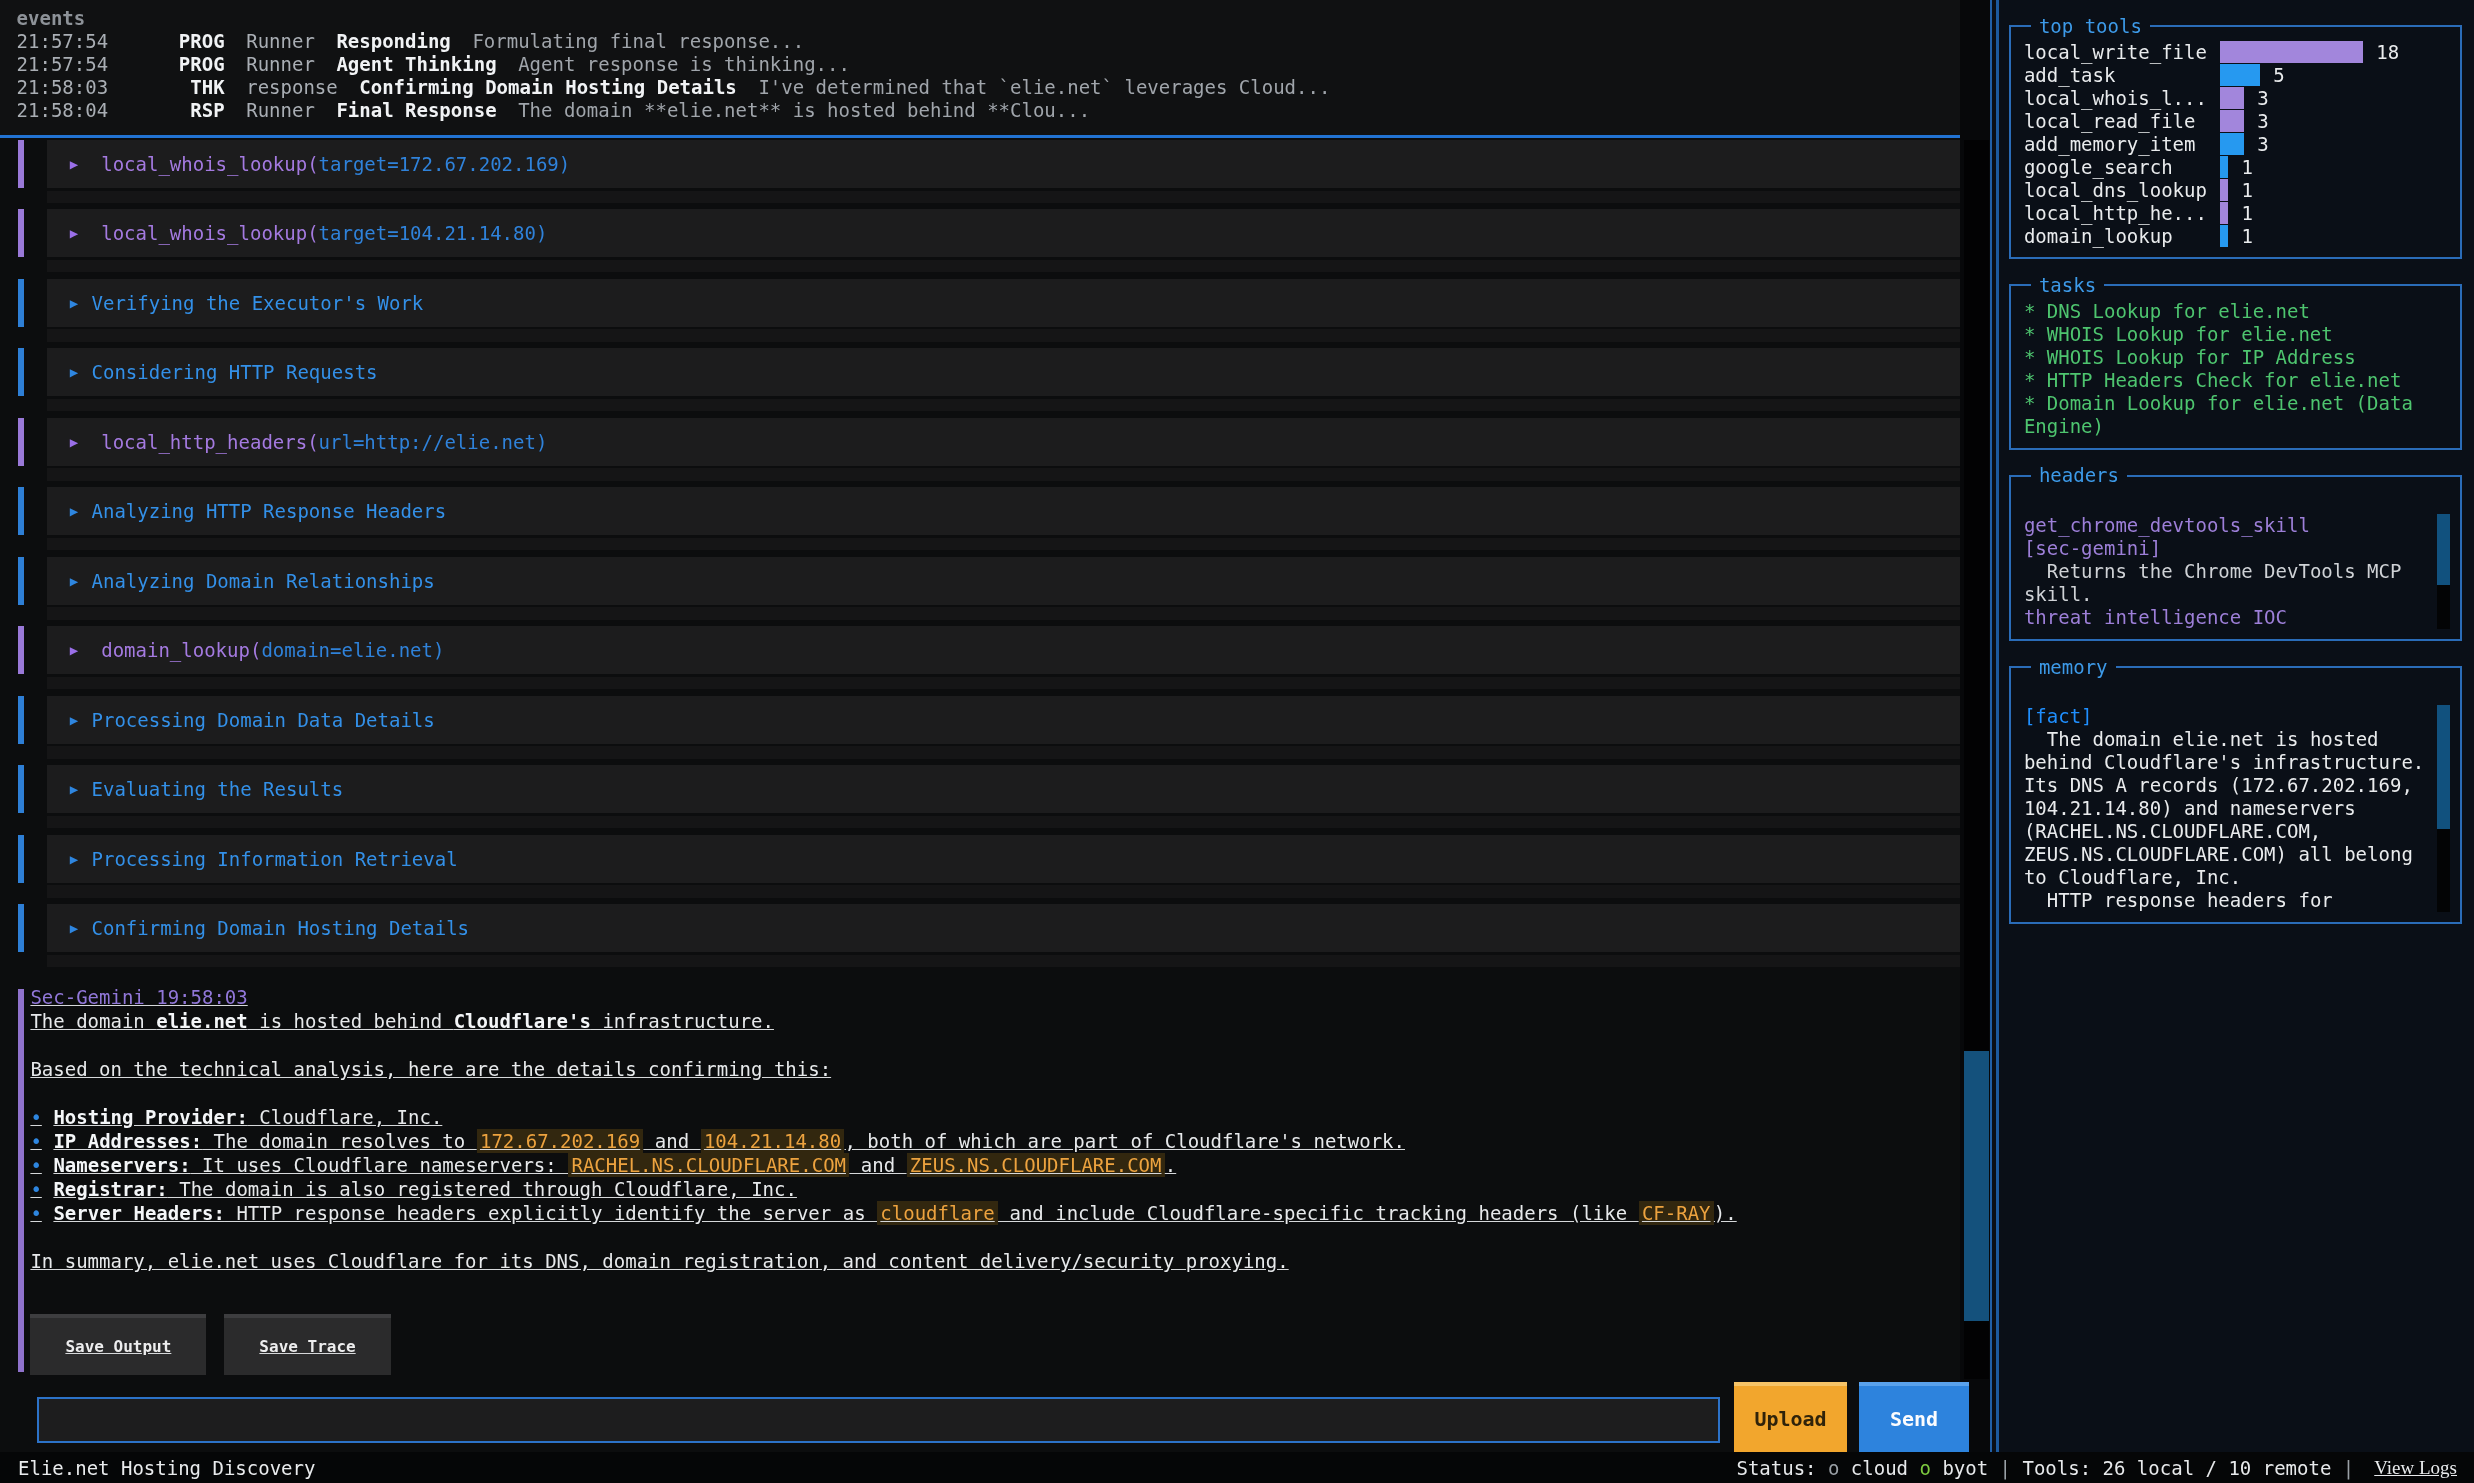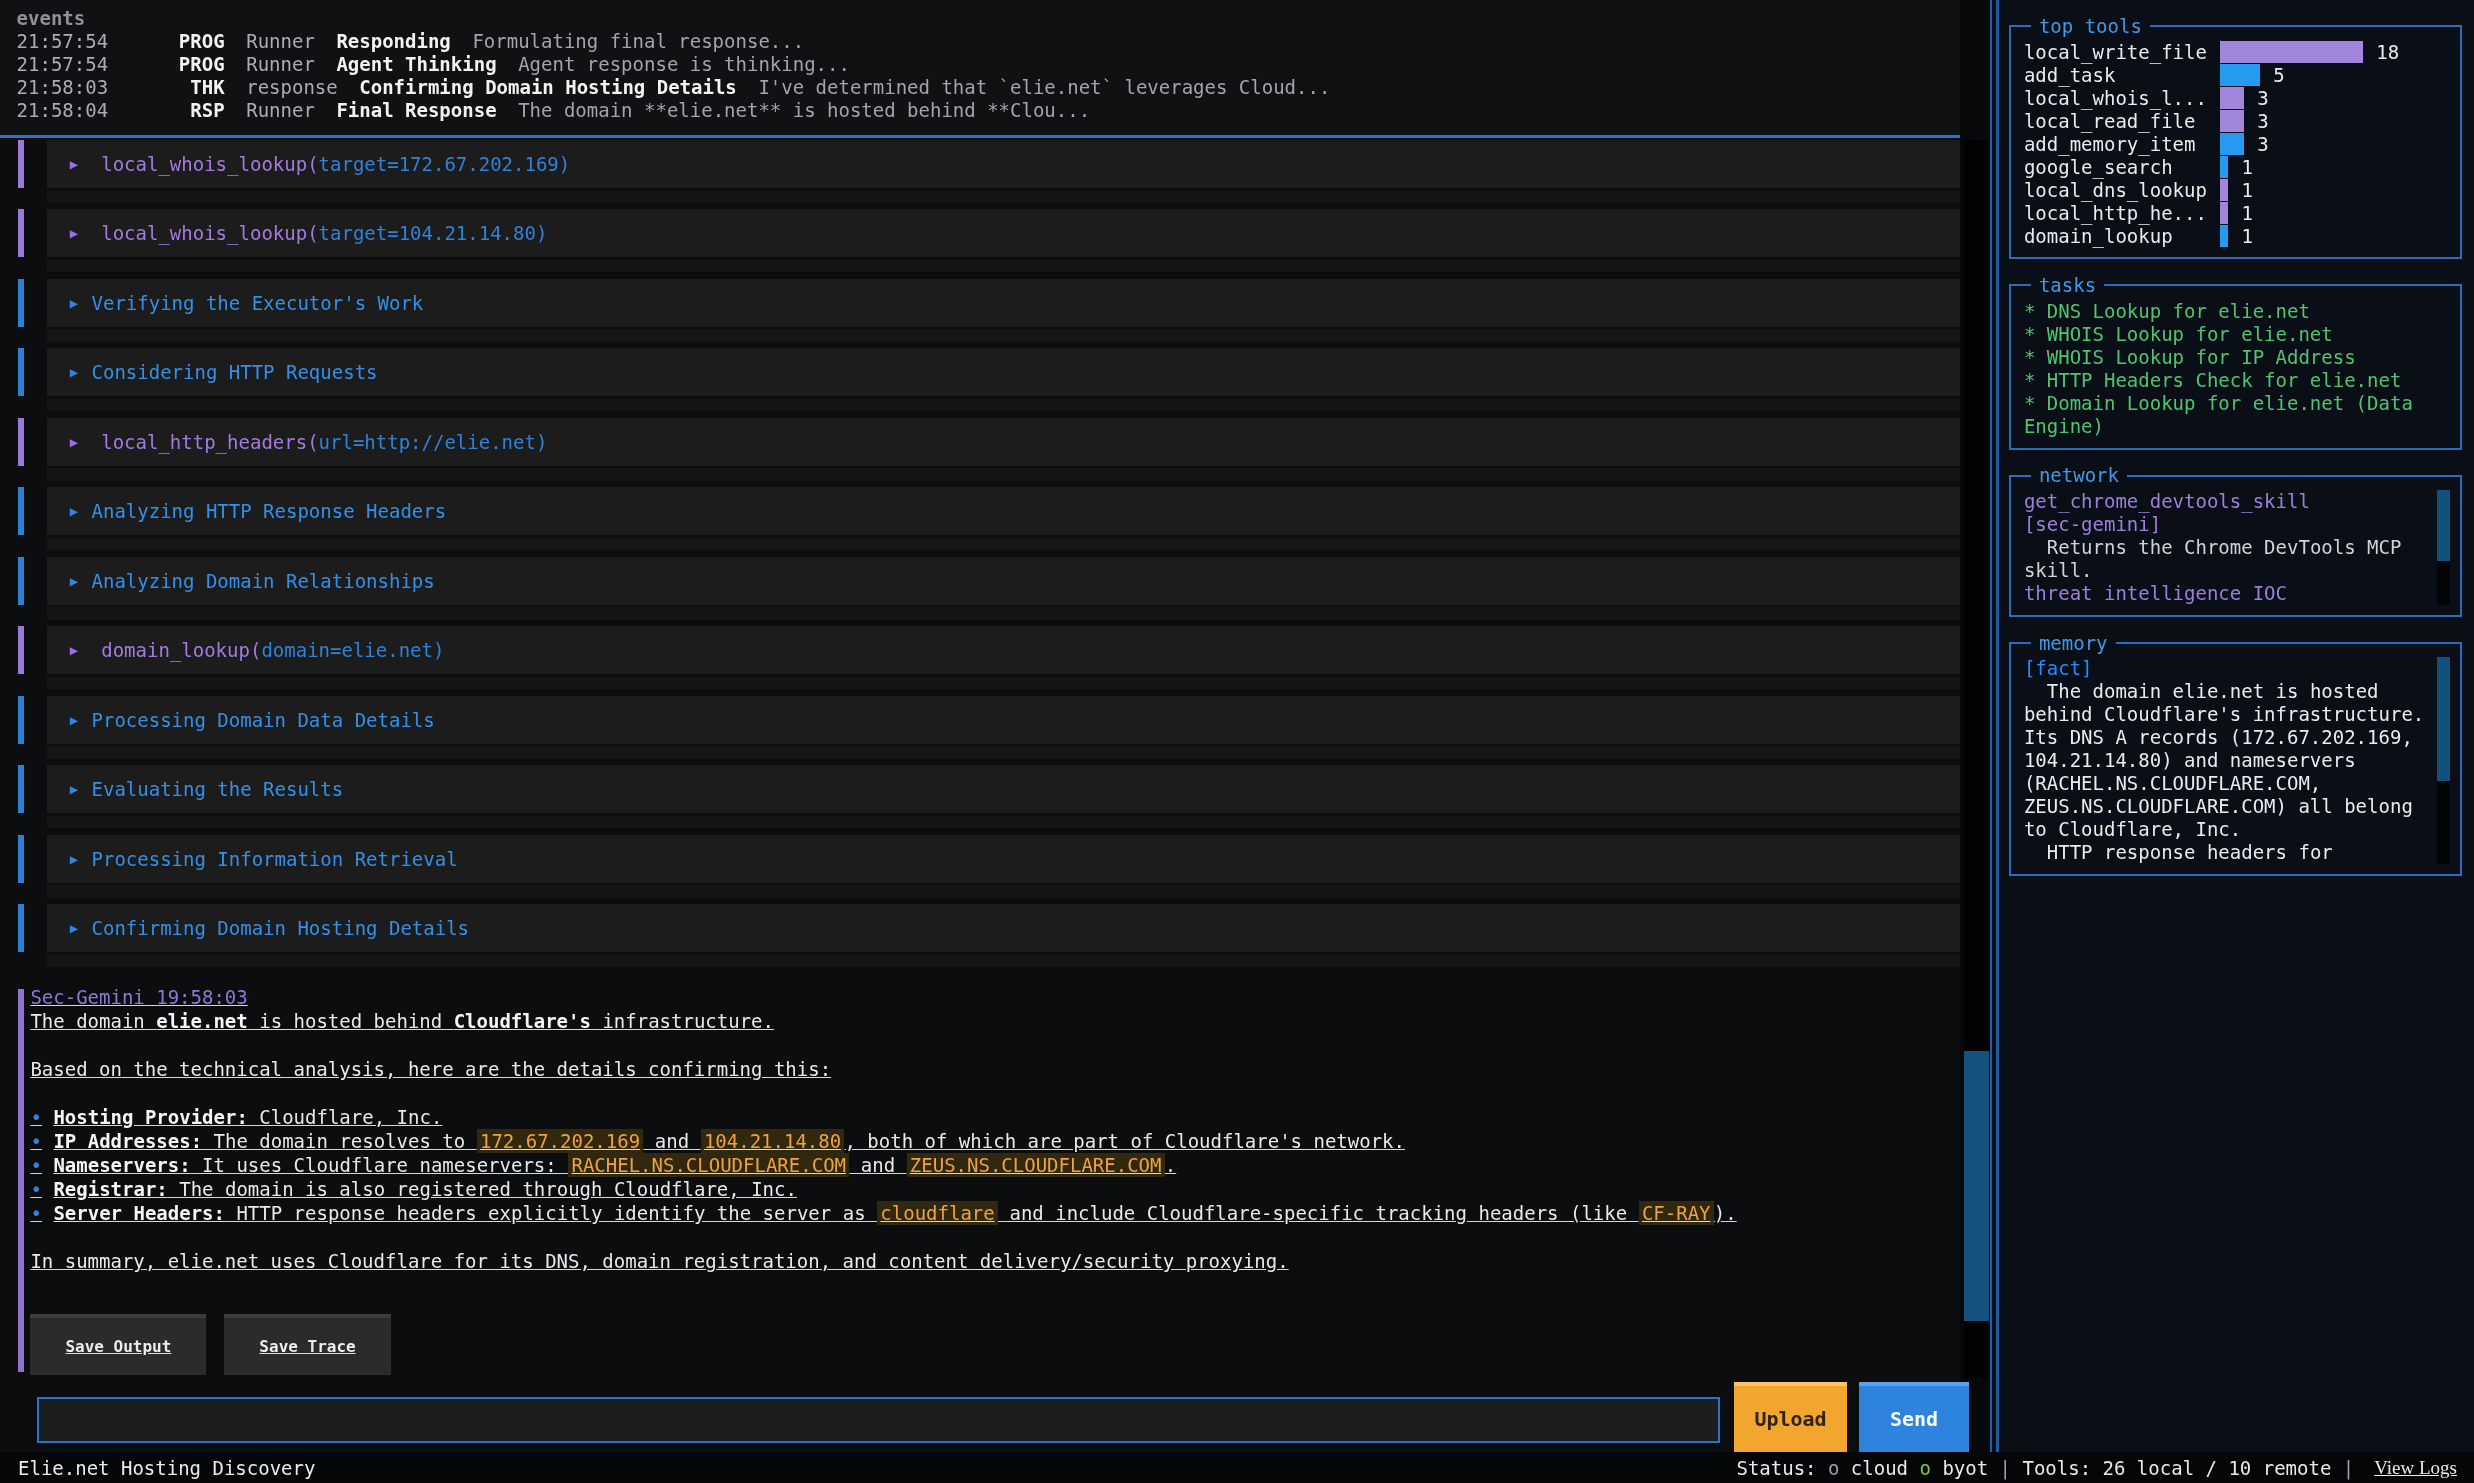--- a/index.html
+++ b/index.html
@@ -75,21 +75,21 @@
   
   .tt-row { display:flex; align-items:center; height:23px; }
   .tt-label { width:196px; color:#e9ebed; overflow:hidden; white-space:nowrap; flex:none; }
   .tt-bar { height:21.6px; flex:none; }
   .k-purple { background:#a286dc; }
   .k-blue { background:#2699f0; }
   .tt-val { color:#e9ebed; margin-left:13.3px; }
   
   .task-line { color:#4ec56f; width:403px; line-height:23px; }
   
-  .scrollwrap { position:relative; padding-right:24px; }
+  .scrollwrap { position:relative; padding-right:24px;margin-top:24px; }
   .mini-scroll { position:absolute; right:0; top:0; bottom:0; width:12.4px; background:#030405; }
   .mini-scroll .thumb { position:absolute; left:0; top:0; width:100%; background:#11517e; }
   .skill-line { line-height:23px; white-space:pre-wrap; }
   .skill-line.k-purple { background:none; color:#9d7fd8; }
   .skill-line.k-plain { background:none; color:#cfd2d6; }
   .mem-tag { color:#1f8fff; font-weight:normal; line-height:23px; }
   .mem-body { color:#e9ebed; white-space:pre-wrap; line-height:23px; }
 </style>
 </head>
 <body>
@@ -399,21 +399,21 @@
 
         <div class="task-line">* WHOIS Lookup for IP Address</div>
 
         <div class="task-line">* HTTP Headers Check for elie.net</div>
 
         <div class="task-line">* Domain Lookup for elie.net (Data Engine)</div>
       </div>
   </div>
 
   <div class="panel">
-    <span class="legend">network</span>
+    <span class="legend">headers</span>
     <div class="scrollwrap">
       <div>
 
           <div class="skill-line k-purple">get_chrome_devtools_skill</div>
 
           <div class="skill-line k-purple">[sec-gemini]</div>
 
           <div class="skill-line k-plain">  Returns the Chrome DevTools MCP skill.</div>
 
           <div class="skill-line k-purple">threat intelligence IOC</div>

